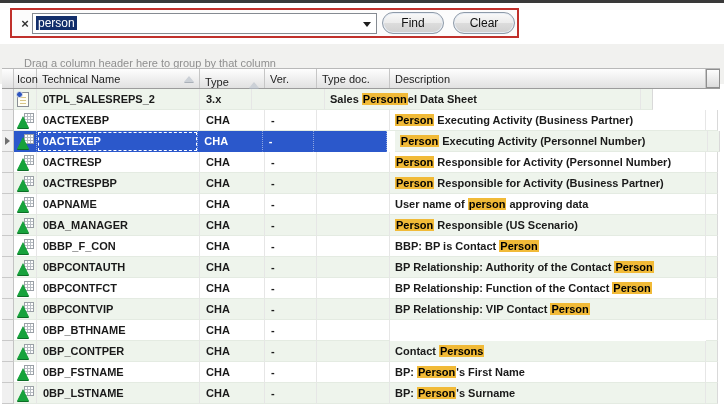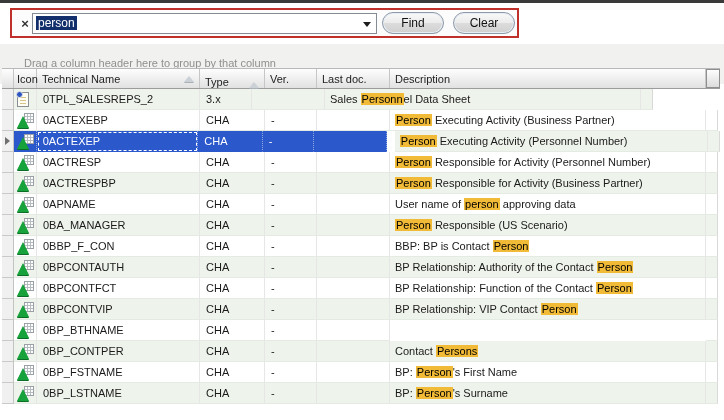--- a/index.html
+++ b/index.html
@@ -47,21 +47,21 @@
   .hc.name { width:163px; }
   .hc.type { width:65px;align-items:flex-end; }
   .hc.ver  { width:52px; }
   .hc.ldoc { width:73px; }
   .hc.desc { width:316px; }
   .hc.fill { width:14px; padding:0; border:1px solid #8f8f8f; background:linear-gradient(#fdfdfd,#dcdcdc); }
   .sortarrow { margin-left:auto; width:0; height:0;
     border-left:5px solid transparent; border-right:5px solid transparent; border-bottom:6px solid #ccd1d7;
     filter:drop-shadow(0 1px 0 #aab0b8); }
 
-  .row { display:flex; height:21px; }
+  .row { display:flex; height:21px;font-weight:bold; }
   .c { border-right:1px solid #e6e6e6; border-bottom:1px solid #e4ebe2;
        display:flex; align-items:center; overflow:hidden; white-space:nowrap; background:#fff; }
   .row.odd .c { background:#eef4ec; }
   .c.gut { width:12px; background:#f0f0f0 !important; border-right:1px solid #c3c3c3; border-bottom:1px solid #c9c9c9; justify-content:center; }
   .c.icon { width:23px; padding-left:3px; }
   .c.name { width:163px; padding-left:6px; }
   .c.type { width:65px; padding-left:6px; }
   .c.ver  { width:52px; padding-left:6px; }
   .c.ldoc { width:73px; padding-left:6px; }
   .c.desc { width:316px; padding-left:5px; }
@@ -117,21 +117,21 @@
       <span class="sortarrow"></span>
     </div>
     <div class="hc type">
       <span>Type</span>
       <span class="sortarrow"></span>
     </div>
     <div class="hc ver">
         <span>Ver.</span>
       </div>
     <div class="hc ldoc">
-        <span>Last doc.</span>
+        <span>Type doc.</span>
       </div>
     <div class="hc desc">
         <span>Description</span>
       </div>
     <div class="hc fill"></div>
   </div>
   <div id="grid-rows">
       <div class="row odd">
         <div class="c gut"></div>
         <div class="c icon sel">

